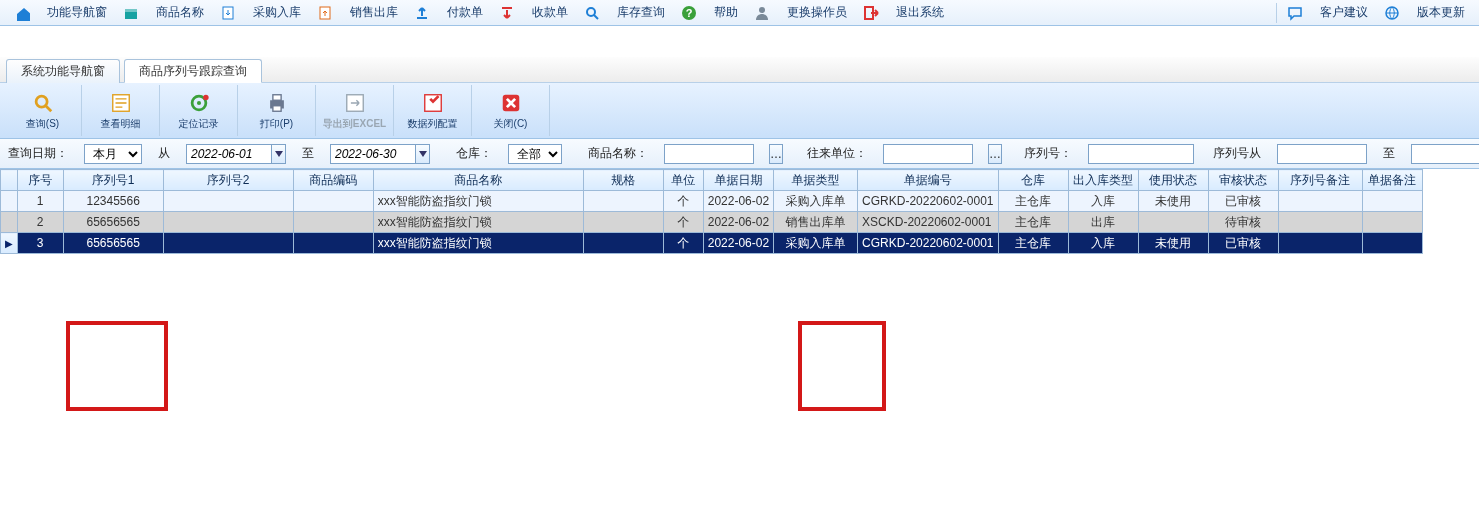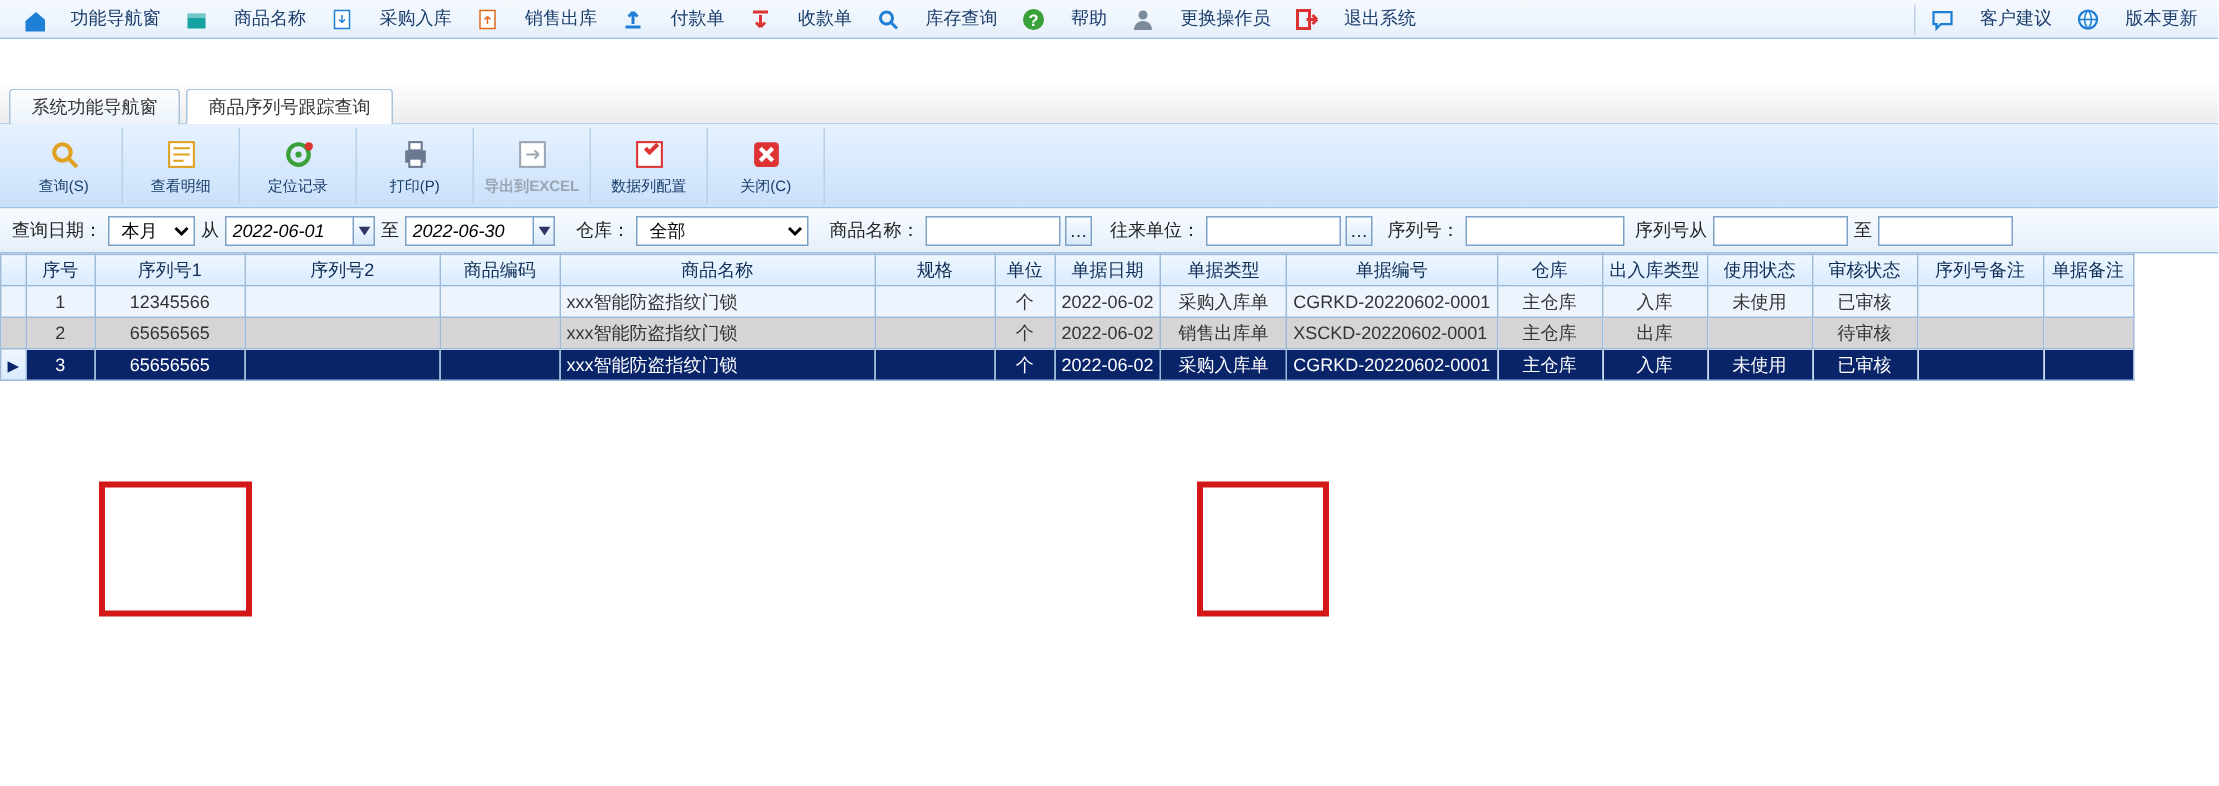--- a/index.html
+++ b/index.html
@@ -18,21 +18,21 @@
 .tab.active { background: #fff; border-bottom: 1px solid #fff; font-weight: normal; }
 
 
 .toolbar { height: 56px; background: linear-gradient(#e7f2ff,#c9e0fa); border-bottom: 1px solid #9ec3e6; display: flex; align-items: stretch; padding: 2px 4px; }
 .tool-btn { width: 78px; display: flex; flex-direction: column; align-items: center; justify-content: center; border-right: 1px solid #b8d0e8; cursor: pointer; color: #1a3d6b; }
 .tool-btn.disabled { color: #9aa7b3; cursor: default; font-weight: bold; }
 .tool-btn .ticon { width: 24px; height: 24px; display: flex; align-items: center; justify-content: center; margin-bottom: 2px; }
 .tool-btn .tlabel { font-size: 10px; white-space: nowrap; }
 
 
-.filterbar { height: 30px; background: linear-gradient(#f7fbff,#e6f0fb); border-bottom: 1px solid #9ec3e6; display: flex; align-items: center; padding: 0 8px; gap: 4px; color: #222; }
+.filterbar { height: 30px; background: linear-gradient(#f7fbff,#e6f0fb); border-bottom: 1px solid #9ec3e6; display: flex; align-items: center; padding: 0 8px; gap: 16px; color: #222; }
 .filterbar label { white-space: nowrap; }
 .filterbar select, .filterbar input[type=text] { font-size: 12px; height: 20px; border: 1px solid #7da2c8; padding: 0 4px; background: #fff; }
 .date-in { width: 86px; font-style: italic; }
 .combo { display: inline-flex; align-items: center; }
 .combo .dd { width: 14px; height: 20px; border: 1px solid #7da2c8; border-left: none; background: linear-gradient(#f8fcff,#d9eafc); display: flex; align-items: center; justify-content: center; cursor: pointer; }
 .small-btn { width: 18px; height: 20px; border: 1px solid #7da2c8; background: linear-gradient(#f8fcff,#d9eafc); display: inline-flex; align-items: center; justify-content: center; cursor: pointer; margin-left: -1px; }
 
 
 .grid-wrap { position: relative; }
 .grid { border-collapse: collapse; table-layout: fixed; }

